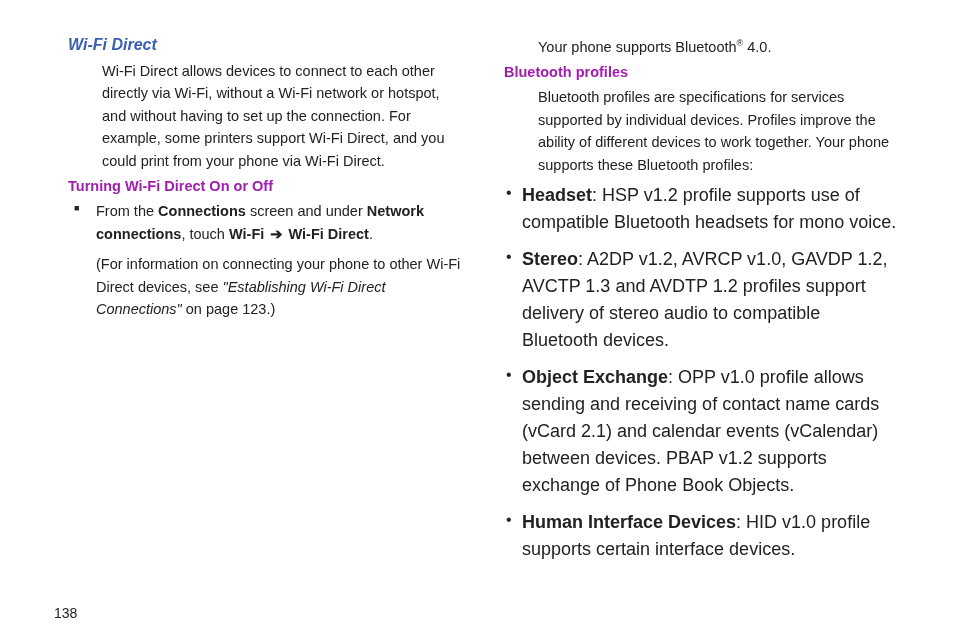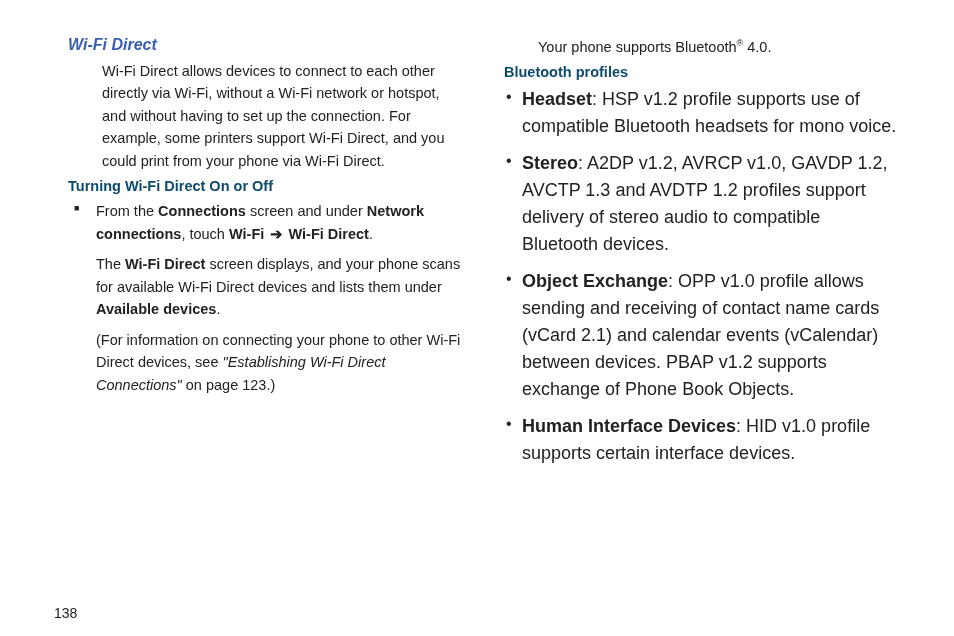--- a/index.html
+++ b/index.html
@@ -27,21 +27,21 @@
       font-size: 16px;
       margin-bottom: 6px;
     }
     .body-text {
       font-size: 14.5px;
       line-height: 1.55;
       margin-bottom: 6px;
       margin-left: 34px;
     }
     .sub-head {
-      color: #0c4a6e;
+      color: #a21caf;
       font-weight: bold;
       font-size: 14.5px;
       margin: 4px 0 6px 0;
     }
     .step-list {
       list-style: none;
       padding-left: 28px;
     }
     .step-list > li {
       position: relative;
@@ -102,34 +102,32 @@
 
 <div class="page">
   <div class="col">
     <div class="section-head">Wi-Fi Direct</div>
     <div class="body-text">Wi-Fi Direct allows devices to connect to each other directly via Wi-Fi, without a Wi-Fi network or hotspot, and without having to set up the connection. For example, some printers support Wi-Fi Direct, and you could print from your phone via Wi-Fi Direct.</div>
     <div class="sub-head">Turning Wi-Fi Direct On or Off</div>
     <ul class="step-list">
       <li>
         <span>From the </span><span class="b">Connections</span><span> screen and under </span><span class="b">Network connections</span><span>, touch </span><span class="b">Wi-Fi</span> <span class="arrow">➔</span> <span class="b">Wi-Fi Direct</span><span>.</span>
         <div class="step-para">
-          <span>The </span><span class="b">Wi-Fi Direct</span><span> screen displays, and your phone scans for available Wi-Fi Direct devices and lists them under </span><span class="b">Available devices</span><span>.</span>
-        </div>
-        <div class="step-para">
           <span>(For information on connecting your phone to other Wi-Fi Direct devices, see </span><span class="i">"Establishing Wi-Fi Direct Connections"</span><span> on page 123.)</span>
         </div>
       </li>
     </ul>
   </div>
 
   <div class="col">
     <div class="body-text">
       <span>Your phone supports Bluetooth</span><span class="sup">®</span><span> 4.0.</span>
     </div>
     <div class="sub-head">Bluetooth profiles</div>
+    <div class="body-text">Bluetooth profiles are specifications for services supported by individual devices. Profiles improve the ability of different devices to work together. Your phone supports these Bluetooth profiles:</div>
     <ul class="bullet-list">
       <li><span class="b">Headset</span><span>: HSP v1.2 profile supports use of compatible Bluetooth headsets for mono voice.</span></li>
       <li><span class="b">Stereo</span><span>: A2DP v1.2, AVRCP v1.0, GAVDP 1.2, AVCTP 1.3 and AVDTP 1.2 profiles support delivery of stereo audio to compatible Bluetooth devices.</span></li>
       <li><span class="b">Object Exchange</span><span>: OPP v1.0 profile allows sending and receiving of contact name cards (vCard 2.1) and calendar events (vCalendar) between devices. PBAP v1.2 supports exchange of Phone Book Objects.</span></li>
       <li><span class="b">Human Interface Devices</span><span>: HID v1.0 profile supports certain interface devices.</span></li>
     </ul>
   </div>
 </div>
 
 <div class="page-num">138</div>

